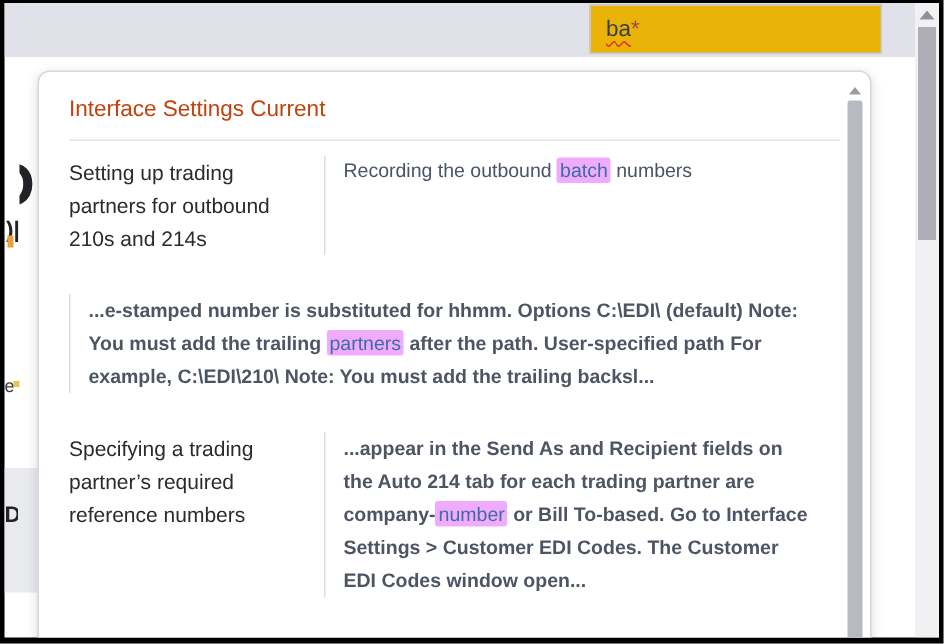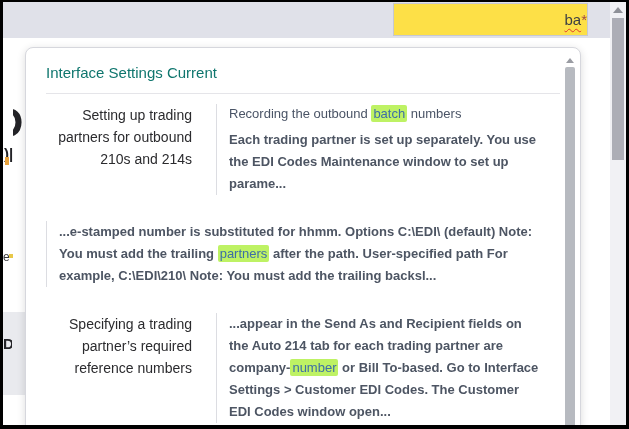--- a/index.html
+++ b/index.html
@@ -1,23 +1,23 @@
 <!DOCTYPE html>
 <html><head>
 <meta charset="utf-8">
 <style>
   html,body{margin:0;padding:0;background:#888;font-family:"Liberation Sans",sans-serif;}
   .frame{position:relative;width:629px;height:429px;background:#000;margin:0 auto;}
   .screen{position:absolute;left:3px;top:2px;width:623px;height:423px;background:#ffffff;overflow:hidden;}
 
   
   .topbar{position:absolute;left:0;top:0;width:607px;height:36px;background:#e0e1e9;}
-  .searchbox{position:absolute;left:390px;top:1px;width:195px;height:33px;background:#fde047;
+  .searchbox{position:absolute;left:390px;top:1px;width:195px;height:33px;background:#eab308;
              border:1px solid #c6c8d2;box-sizing:border-box;display:flex;align-items:center;
-             padding-left:10px;font-size:15px;color:#3c3f44;cursor:text;justify-content:flex-end;}
+             padding-left:10px;font-size:15px;color:#3c3f44;cursor:text;}
   .squiggle{text-decoration:underline;text-decoration-style:wavy;text-decoration-color:#e0382d;
             text-decoration-thickness:1px;text-underline-offset:3px;text-decoration-skip-ink:none;}
   .wildcard{color:#a04a42;}
 
   
   .scrollbar-outer{position:absolute;right:0;top:0;width:16px;height:423px;background:#f1f1f4;}
   .sb-arrow-up{position:absolute;left:3px;top:5px;width:0;height:0;
                border-left:5px solid transparent;border-right:5px solid transparent;
                border-bottom:6px solid #8f9198;}
   .sb-thumb-outer{position:absolute;left:2px;top:16px;width:12px;height:142px;background:#adaeb6;}
@@ -30,34 +30,34 @@
   .frag-orange{position:absolute;left:2px;top:155px;width:4px;height:8px;background:#e8a33d;}
   .frag-e{left:0;top:248px;width:10px;height:14px;font-size:12px;color:#3a3a3e;}
   .frag-dot{position:absolute;left:6px;top:252px;width:4px;height:4px;background:#e8c84a;}
   .gray-band{position:absolute;left:0;top:310px;width:22px;height:83px;background:#e9eaee;}
   .frag-o{left:0;top:333px;width:9px;height:18px;font-size:15px;font-weight:bold;}
 
   
   .panel{position:absolute;left:22px;top:45px;width:556px;height:390px;background:#ffffff;
          border:1px solid #d6d7dd;border-radius:8px 8px 0 0;box-sizing:border-box;
          box-shadow:0 2px 8px rgba(0,0,0,0.14);}
-  .panel-header{margin:16px 20px 0 20px;font-size:15px;color:#0f766e;}
+  .panel-header{margin:16px 20px 0 20px;font-size:15px;color:#c2410c;}
   .panel-divider{margin:12px 20px 0 20px;height:1px;background:#e5e5e9;}
 
   .results{margin:0 38px 0 20px;}
   .result-row{display:flex;padding:10px 0;cursor:pointer;}
   .result-row + .result-row{margin-top:6px;}
-  .result-title{width:146px;padding-right:24px;text-align:right;font-size:14px;line-height:22px;
+  .result-title{width:146px;padding-right:24px;font-size:14px;line-height:22px;
                 color:#2b2b2e;white-space:pre-line;flex:none;}
   .result-body{flex:1;border-left:1px solid #dcdde2;padding-left:12px;font-size:13px;line-height:22px;}
   .result-link{color:#4a5466;line-height:20px;margin-bottom:5px;cursor:pointer;}
   .result-snippet{color:#4d5563;}
   .run-b{font-weight:bold;}
   .run-plain{font-weight:normal;}
-  .run-hl{font-weight:normal;color:#3d6da6;background:#bef264;padding:1px 2px;border-radius:2px;}
+  .run-hl{font-weight:normal;color:#3d6da6;background:#f0abfc;padding:1px 2px;border-radius:2px;}
 
   
   .scrollbar-inner{position:absolute;right:5px;top:0;width:10px;height:100%;}
   .sb-arrow-up-inner{position:absolute;left:1px;top:10px;width:0;height:0;
                border-left:4px solid transparent;border-right:4px solid transparent;
                border-bottom:5px solid #9a9ca3;}
   .sb-thumb-inner{position:absolute;left:0;top:19px;width:10px;bottom:0;background:#b7bac0;border-radius:2px;}
 </style>
 </head>
 <body>
@@ -88,21 +88,20 @@
       <div class="panel-divider"></div>
 
       <div class="results">
 
         <div class="result-row">
           <div class="result-title">Setting up trading
 partners for outbound
 210s and 214s</div>
           <div class="result-body">
             <div class="result-link"><span class="run-plain">Recording the outbound </span><span class="run-hl">batch</span><span class="run-plain"> numbers</span></div>
-            <div class="result-snippet"><span class="run-b">Each trading partner is set up separately. You use the EDI Codes Maintenance window to set up parame...</span></div>
           </div>
         </div>
 
         <div class="result-row">
           <div class="result-body">
             <div class="result-snippet"><span class="run-b">...e-stamped number is substituted for hhmm. Options C:\EDI\ (default) Note: You must add the trailing </span><span class="run-hl">partners</span><span class="run-b"> after the path. User-specified path For example, C:\EDI\210\ Note: You must add the trailing backsl...</span></div>
           </div>
         </div>
 
         <div class="result-row">

